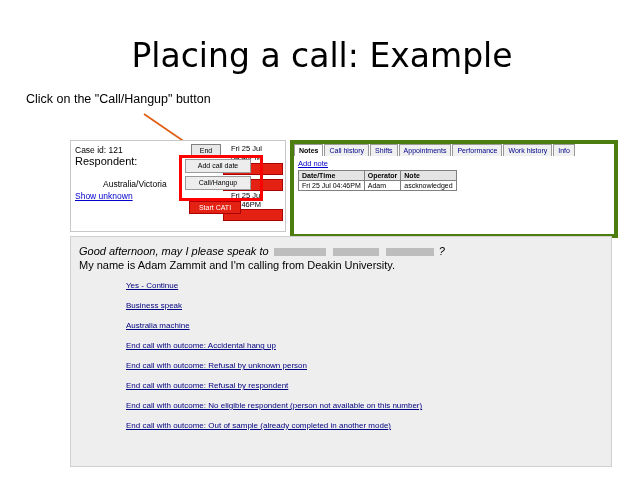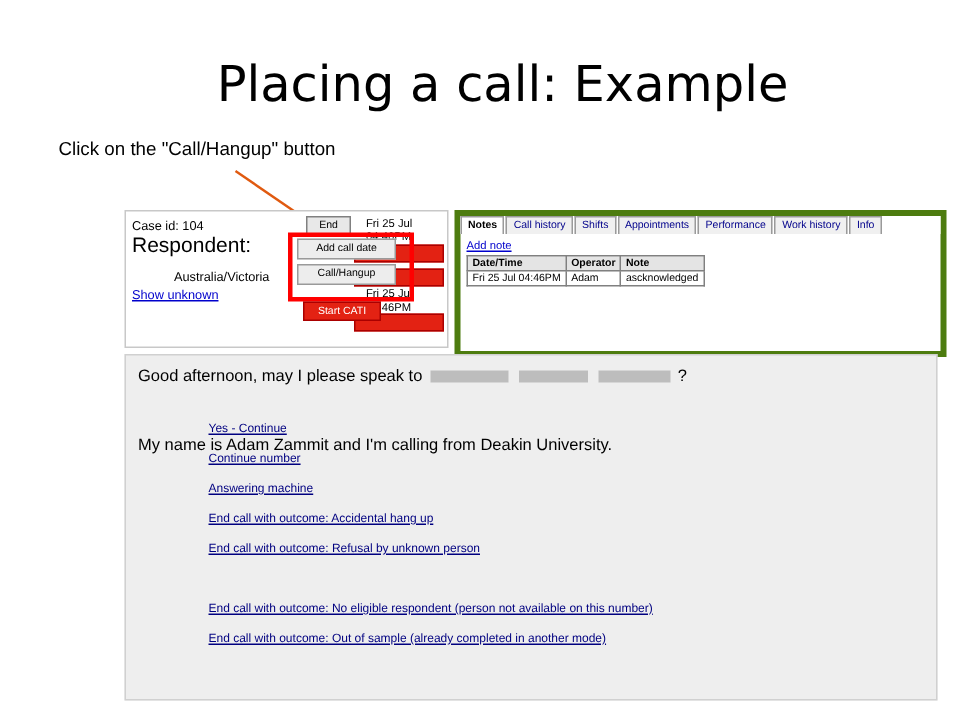--- a/index.html
+++ b/index.html
@@ -1,21 +1,21 @@
 <!DOCTYPE html>
 <html><head>
 <meta charset="utf-8">
 <style>
   html,body{margin:0;padding:0;}
   body{
     width:640px;height:480px;background:#ffffff;
     font-family:"Liberation Sans", sans-serif;
     position:relative;overflow:hidden;
   }
-  #slide{position:absolute;left:15px;top:0;width:612px;height:480px;}
+  #slide{position:absolute;left:2px;top:0;width:612px;height:480px;}
 
   .title{
     position:absolute;left:0;top:36px;width:640px;text-align:center;
     font-size:33px;color:#000;font-weight:normal;
     font-family:"DejaVu Sans", sans-serif;
     letter-spacing:0px;
   }
 
   .callout{
     position:absolute;left:24px;top:92px;width:210px;
@@ -26,21 +26,21 @@
 
   
   .appshot{position:absolute;left:68px;top:140px;width:540px;height:325px;}
 
   .leftpane{
     position:absolute;left:0;top:0;width:214px;height:90px;
     background:#ffffff;border:1px solid #c8c8c8;
     font-size:8px;color:#000;
   }
   .caseid{position:absolute;left:4px;top:4px;font-size:8.5px;}
-  .respondent{position:absolute;left:4px;top:14px;font-size:14px;}
+  .respondent{position:absolute;left:4px;top:14px;font-size:11px;}
   .respname{position:absolute;left:4px;top:24px;font-size:8.5px;}
   .region{position:absolute;left:4px;top:38px;font-size:8.5px;margin-left:28px;}
   .showdetails{position:absolute;left:4px;top:50px;font-size:8.5px;color:#0000cc;text-decoration:underline;}
 
   .btn-end{
     position:absolute;left:120px;top:3px;width:28px;height:11px;
     border:1px solid #808080;background:#e8e8e8;font-size:7px;
     text-align:center;line-height:11px;color:#000;
   }
   .dt1{position:absolute;left:160px;top:3px;font-size:7.5px;}
@@ -97,24 +97,24 @@
   table.notes td{
     border:1px solid #808080;background:#fff;padding:1px 3px;text-align:left;
   }
 
   
   .scriptpane{
     position:absolute;left:0;top:96px;width:540px;height:229px;
     background:#eeeeee;border:1px solid #d0d0d0;
   }
   .greet{
-    position:absolute;left:8px;top:8px;font-size:11px;color:#000;
+    position:absolute;left:8px;top:8px;font-size:11px;color:#000;font-style:italic;
   }
   .greet2{
-    position:absolute;left:8px;top:22px;font-size:11px;color:#000;margin-top:32px;
+    position:absolute;left:8px;top:22px;font-size:11px;color:#000;
   }
   .redact{
     display:inline-block;height:8px;background:#bdbdbd;vertical-align:middle;margin:0 2px;
   }
   .opt{
     position:absolute;left:8px;font-size:8px;color:#000080;text-decoration:underline;margin-left:47px;
   }
 </style>
 </head>
 <body>
@@ -126,21 +126,21 @@
   <div class="callout">Click on the "Call/Hangup" button</div>
 
   <svg class="arrow" width="110" height="60">
     <line x1="2" y1="2" x2="75" y2="52" stroke="#e05a10" stroke-width="1.6"></line>
     <polygon points="75,52 64,44 70,41" fill="#e05a10"></polygon>
   </svg>
 
   <div class="appshot">
 
     <div class="leftpane">
-      <div class="caseid">Case id: 104</div>
+      <div class="caseid">Case id: 121</div>
       <div class="respondent">Respondent:</div>
       <div class="respname"></div>
       <div class="region">Australia/Victoria</div>
       <div class="showdetails">Show unknown</div>
 
       <div class="btn-end">End</div>
       <div class="dt1">Fri 25 Jul</div>
       <div class="dt2">04:46PM</div>
       <div class="dt3">Fri 25 Jul</div>
       <div class="dt4">04:46PM</div>
@@ -189,22 +189,23 @@
       <div class="greet">
         <span>Good afternoon, may I please speak to</span>
         <span class="redact" style="width:52px"></span>
         <span class="redact" style="width:46px"></span>
         <span class="redact" style="width:48px"></span>
         <span>?</span>
       </div>
       <div class="greet2">My name is Adam Zammit and I'm calling from Deakin University.</div>
 
       <div class="opt" style="top:44px">Yes - Continue</div>
-      <div class="opt" style="top:64px">Continue number</div>
-      <div class="opt" style="top:84px">Answering machine</div>
+      <div class="opt" style="top:64px">Business speak</div>
+      <div class="opt" style="top:84px">Australia machine</div>
       <div class="opt" style="top:104px">End call with outcome: Accidental hang up</div>
       <div class="opt" style="top:124px">End call with outcome: Refusal by unknown person</div>
+      <div class="opt" style="top:144px">End call with outcome: Refusal by respondent</div>
       <div class="opt" style="top:164px">End call with outcome: No eligible respondent (person not available on this number)</div>
       <div class="opt" style="top:184px">End call with outcome: Out of sample (already completed in another mode)</div>
     </div>
 
   </div>
 </div>
 
 </body></html>

